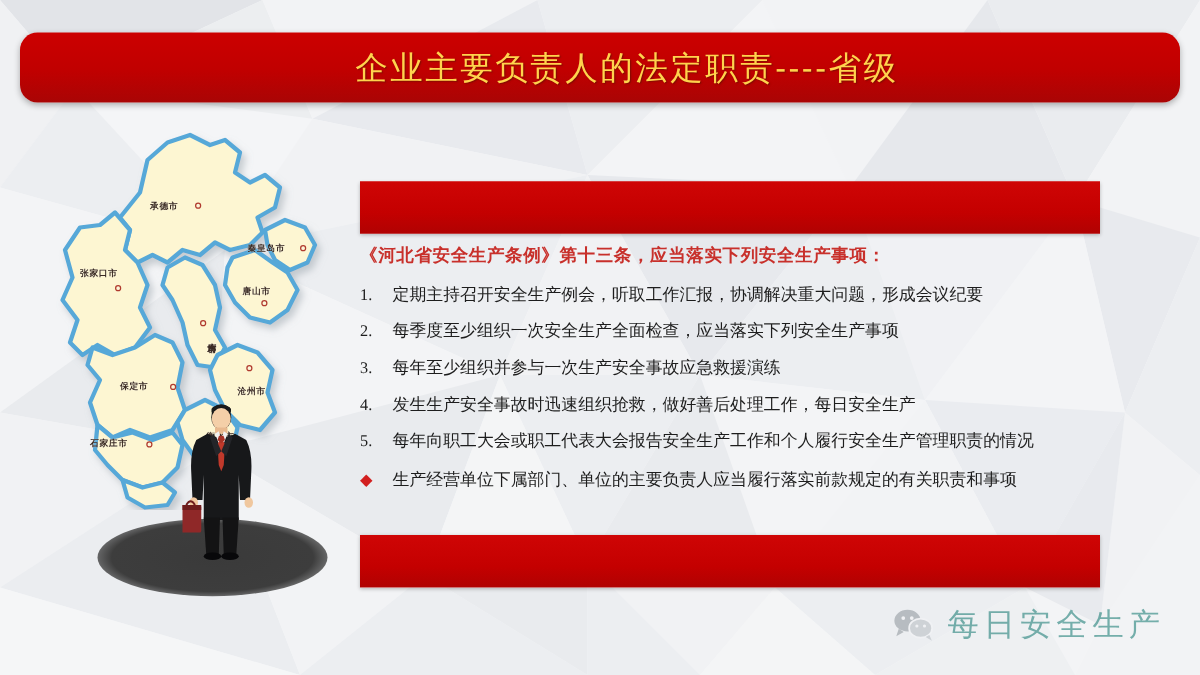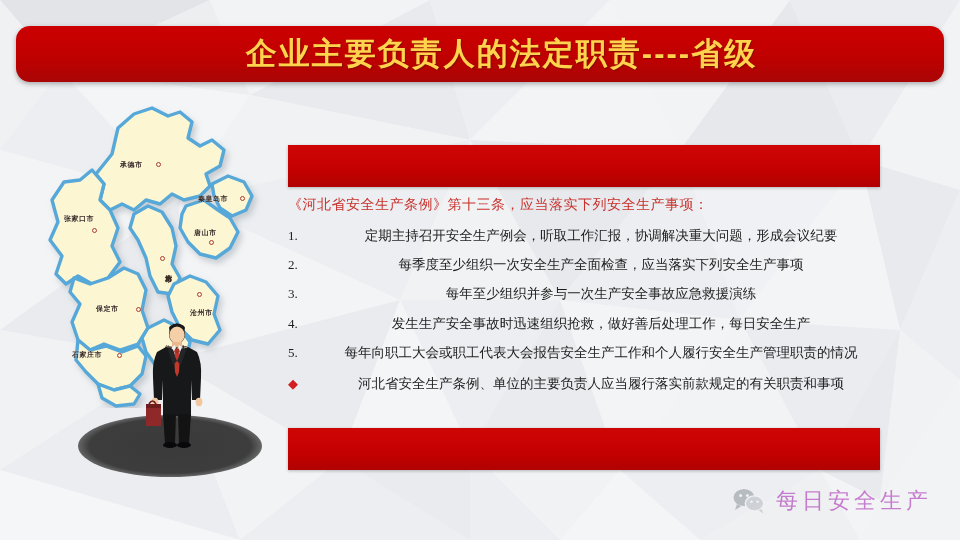--- a/index.html
+++ b/index.html
@@ -17,22 +17,22 @@
   #title-banner{
     position:absolute; left:16px; top:26px; width:928px; height:56px;
     background:linear-gradient(180deg,#cc0000 0%,#c00000 55%,#a90505 100%);
     border-radius:14px;
     box-shadow:0 2px 5px rgba(0,0,0,.30);
     z-index:5;
     display:flex; align-items:center; justify-content:center;
   }
   #title-text{
     color:#ffd34d;
-    font-size:31px;
-    font-weight:bold;
+    font-size:26px;
+    font-weight:normal;
     letter-spacing:2px;
     text-shadow:1px 1px 1px rgba(90,20,0,.55);
     white-space:nowrap;
     margin-left:43px;
   }
 
   
   .red-bar{
     position:absolute; left:288px; width:592px; height:42px;
     background:linear-gradient(180deg,#cf0505 0%,#c40000 60%,#b00202 100%);
@@ -42,40 +42,40 @@
   #red-bar-top{ top:145px; }
   #red-bar-bottom{ top:428px; }
 
   #content-panel{
     position:absolute; left:288px; top:196px; width:600px; height:222px;
     z-index:4;
   }
   #clause-heading{
     color:#c8302b;
     font-size:14px;
-    font-weight:normal;
+    font-weight:bold;
     letter-spacing:.5px;
     margin-bottom:14px;
     white-space:nowrap;
   }
   .list-row{
     display:flex; align-items:flex-start;
     margin-bottom:13px;
     font-size:13.5px;
     color:#1d1d1d;
     line-height:1.2;
     white-space:nowrap;
   }
   .list-num{
     width:26px; flex:0 0 26px;
     font-size:13px;
     color:#1d1d1d;
     font-family:"Liberation Serif","DejaVu Serif",serif;
   }
-  .list-body{ flex:1;text-align:center; }
+  .list-body{ flex:1; }
   .diamond-row{
     display:flex; align-items:flex-start;
     margin-top:15px;
     font-size:13.5px;
     color:#1d1d1d;
     line-height:1.2;
     white-space:nowrap;
   }
   .diamond-mark{
     width:26px; flex:0 0 26px;
@@ -111,21 +111,21 @@
   }
   #person{ position:absolute; left:146px; top:320px; width:62px; height:128px; z-index:6; }
 
   
   #watermark{
     position:absolute; right:28px; bottom:24px;
     display:flex; align-items:center; gap:10px;
     z-index:6; opacity:.55;
   }
   #wm-text{
-    font-size:22px; color:#a21caf; letter-spacing:4px;
+    font-size:25px; color:#0f766e; letter-spacing:4px;
     font-family:"Liberation Serif","DejaVu Serif",serif;
   }
 </style>
 </head>
 <body>
 
 <svg id="bg-poly" viewBox="0 0 960 540" preserveAspectRatio="none">
   <rect x="0" y="0" width="960" height="540" fill="#f4f5f7"></rect>
   <g stroke="none">
     <polygon points="0,0 210,0 60,70" fill="#e2e4e8"></polygon>
@@ -310,21 +310,21 @@
     <span class="list-num">4.</span>
     <span class="list-body">发生生产安全事故时迅速组织抢救，做好善后处理工作，每日安全生产</span>
   </div>
   <div class="list-row">
     <span class="list-num">5.</span>
     <span class="list-body">每年向职工大会或职工代表大会报告安全生产工作和个人履行安全生产管理职责的情况</span>
   </div>
 
   <div class="diamond-row">
     <span class="diamond-mark">◆</span>
-    <span class="list-body">河北省安全生产条例、单位的主要负责人应当履行落实前款规定的有关职责和事项</span>
+    <span class="list-body">生产经营单位下属部门、单位的主要负责人应当履行落实前款规定的有关职责和事项</span>
   </div>
 </div>
 
 <div id="watermark">
   <svg width="34" height="26" viewBox="0 0 34 26">
     <ellipse cx="12" cy="9.5" rx="10.5" ry="8.6" fill="#8d949a"></ellipse>
     <polygon points="5,16 3,22 9,18.5" fill="#8d949a"></polygon>
     <circle cx="8.6" cy="7.4" r="1.5" fill="#f4f5f7"></circle>
     <circle cx="15.4" cy="7.4" r="1.5" fill="#f4f5f7"></circle>
     <ellipse cx="22.5" cy="15.5" rx="9.2" ry="7.6" fill="#b7bcc1" stroke="#f4f5f7" stroke-width="1.4"></ellipse>

